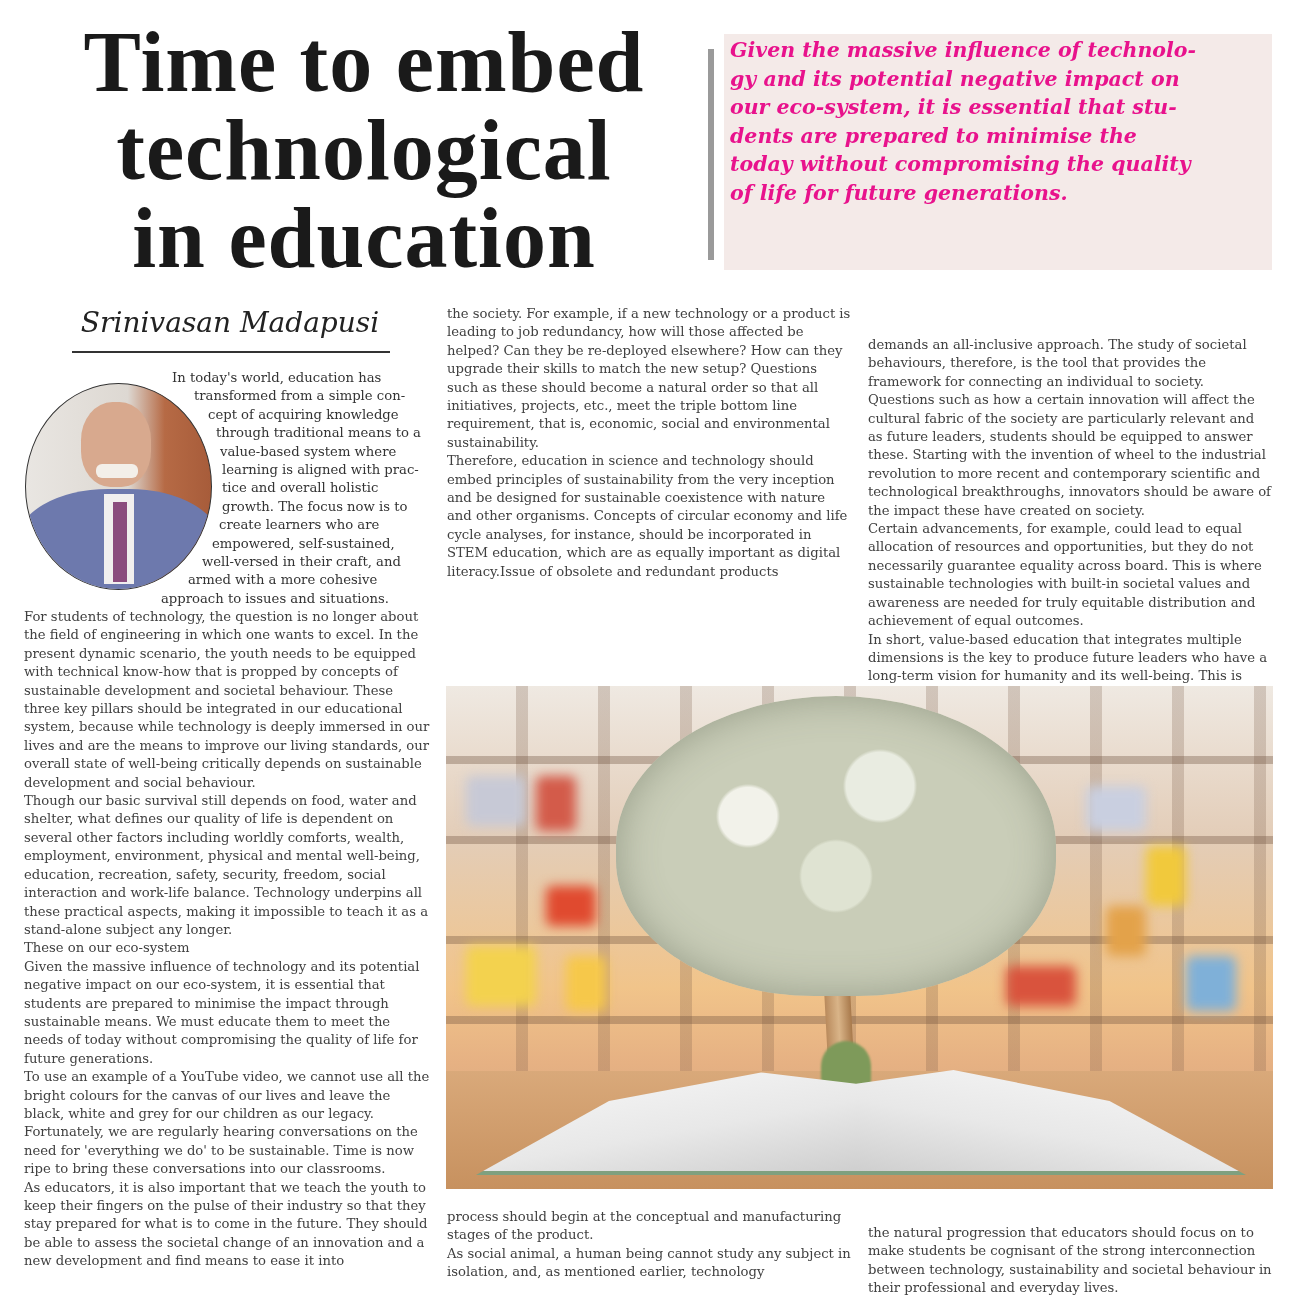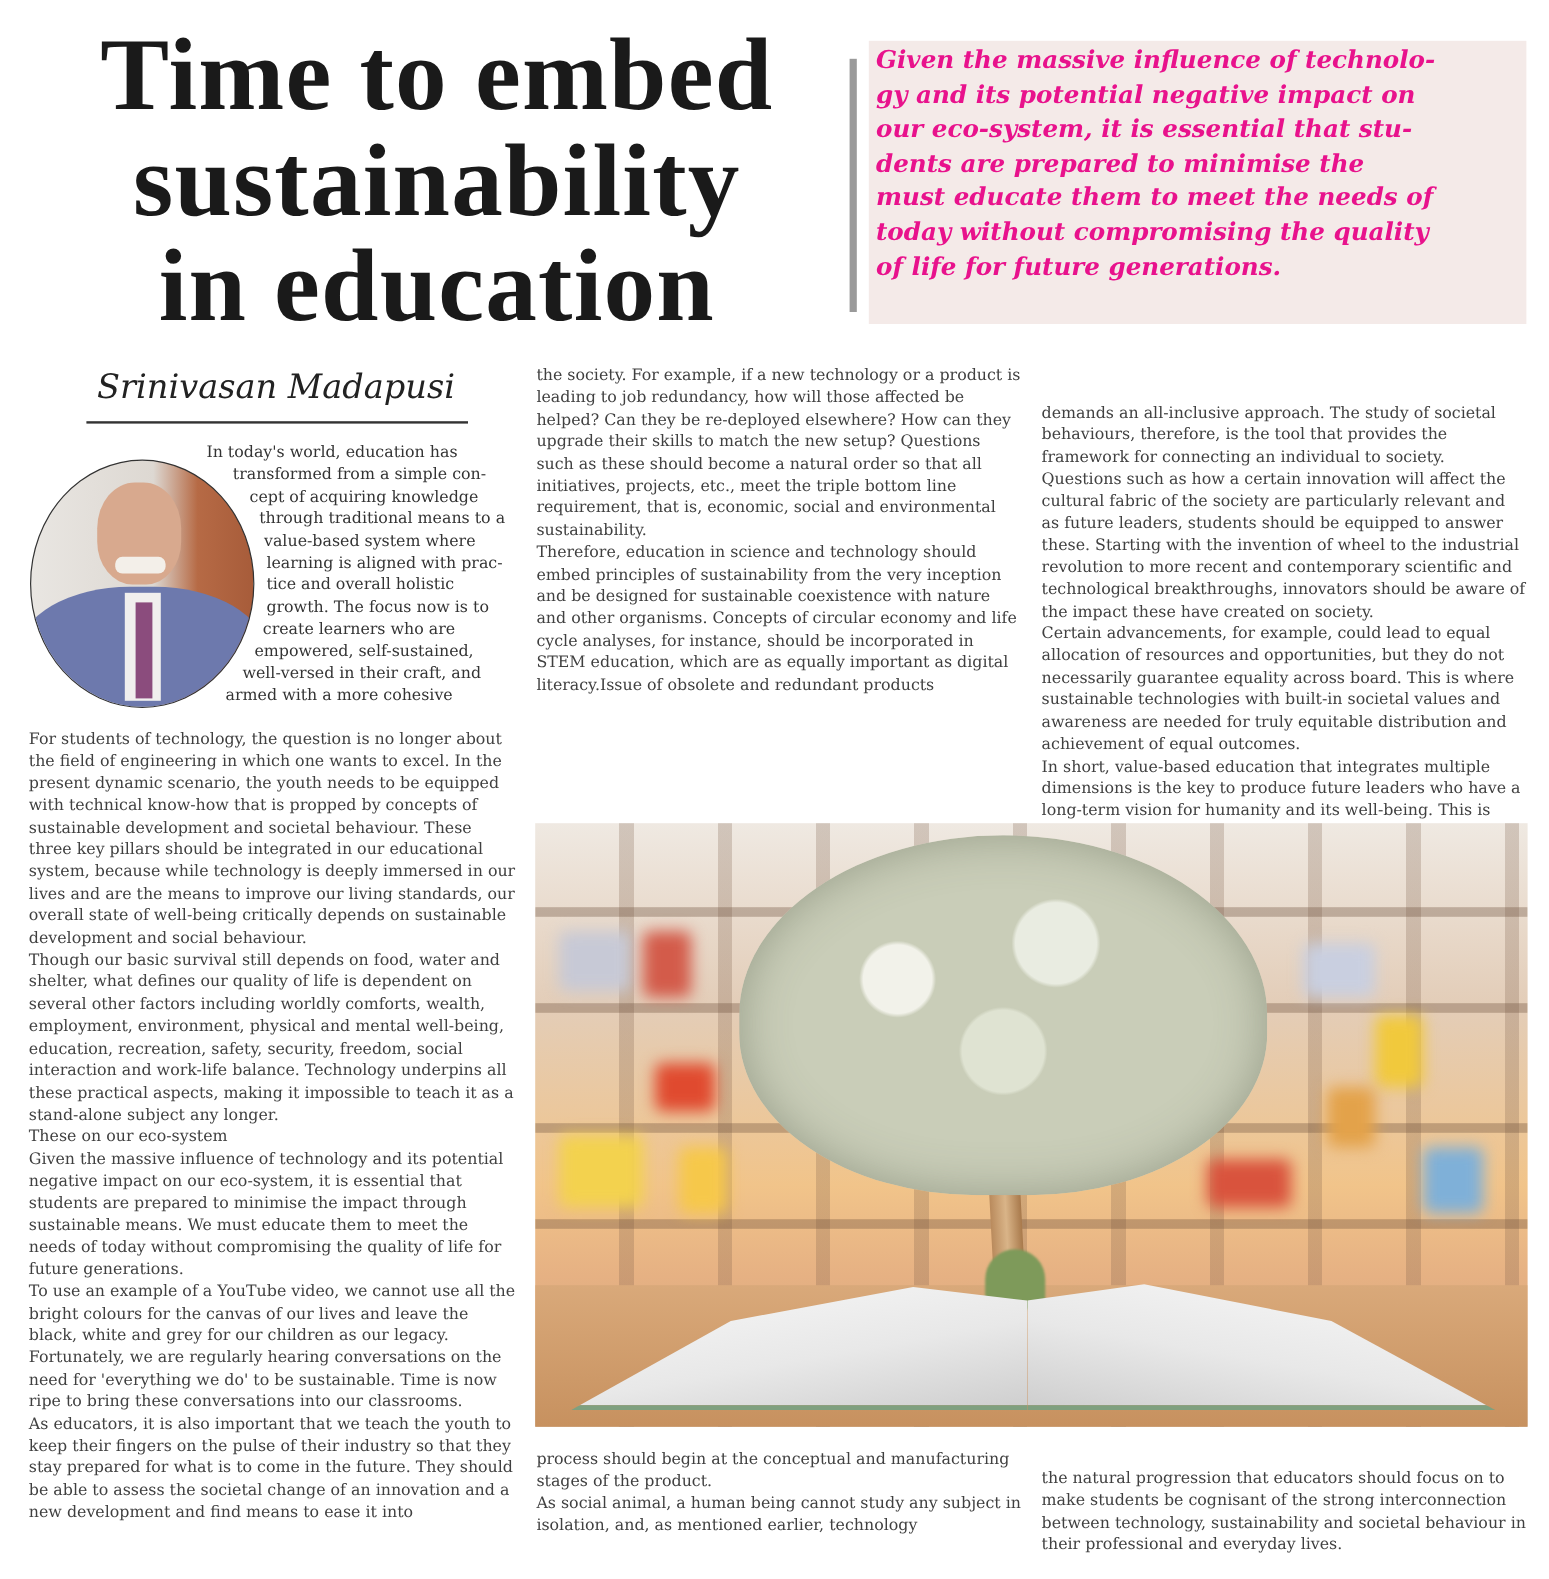--- a/index.html
+++ b/index.html
@@ -62,32 +62,31 @@
     background: linear-gradient(190deg, #fafafa 0%, #e8e8e8 60%, #cfcfcf 100%);
     clip-path: polygon(0 20%, 25% 8%, 65% 35%, 100% 100%, 0 100%); border-bottom: 4px solid #7fa07f; }
   .illustration .grass { position: absolute; left: 375px; top: 355px; width: 50px; height: 50px;
     border-radius: 50% 50% 10% 10%; background: #7e9a5a; filter: blur(1px); }
 </style>
 </head>
 <body>
 
 <div class="headline">
   <div>Time to embed</div>
-  <div>sustainability</div>
+  <div>technological</div>
   <div>in education</div>
 </div>
 
 <div class="pull-rule"></div>
 <div class="pull-box"></div>
 <div class="pull-text">
   <div>Given the massive influence of technolo-</div>
   <div>gy and its potential negative impact on</div>
   <div>our eco-system, it is essential that stu-</div>
   <div>dents are prepared to minimise the</div>
-  <div>must educate them to meet the needs of</div>
   <div>today without compromising the quality</div>
   <div>of life for future generations.</div>
 </div>
 
 <div class="byline">Srinivasan Madapusi</div>
 <div class="byline-rule"></div>
 
 <div class="portrait">
   <div class="suit"></div>
   <div class="shirt"></div>
@@ -102,20 +101,21 @@
   <span style="padding-left:184px">cept of acquiring knowledge</span>
   <span style="padding-left:192px">through traditional means to a</span>
   <span style="padding-left:196px">value-based system where</span>
   <span style="padding-left:198px">learning is aligned with prac-</span>
   <span style="padding-left:198px">tice and overall holistic</span>
   <span style="padding-left:198px">growth. The focus now is to</span>
   <span style="padding-left:195px">create learners who are</span>
   <span style="padding-left:188px">empowered, self-sustained,</span>
   <span style="padding-left:178px">well-versed in their craft, and</span>
   <span style="padding-left:164px">armed with a more cohesive</span>
+  <span style="padding-left:137px">approach to issues and situations.</span>
 </div>
 
 <div class="col col1">
   <p>For students of technology, the question is no longer about the field of engineering in which one wants to excel. In the present dynamic scenario, the youth needs to be equipped with technical know-how that is propped by concepts of sustainable development and societal behaviour. These three key pillars should be integrated in our educational system, because while technology is deeply immersed in our lives and are the means to improve our living standards, our overall state of well-being critically depends on sustainable development and social behaviour.</p>
   <p>Though our basic survival still depends on food, water and shelter, what defines our quality of life is dependent on several other factors including worldly comforts, wealth, employment, environment, physical and mental well-being, education, recreation, safety, security, freedom, social interaction and work-life balance. Technology underpins all these practical aspects, making it impossible to teach it as a stand-alone subject any longer.</p>
   <p>These on our eco-system</p>
   <p>Given the massive influence of technology and its potential negative impact on our eco-system, it is essential that students are prepared to minimise the impact through sustainable means. We must educate them to meet the needs of today without compromising the quality of life for future generations.</p>
   <p>To use an example of a YouTube video, we cannot use all the bright colours for the canvas of our lives and leave the black, white and grey for our children as our legacy. Fortunately, we are regularly hearing conversations on the need for 'everything we do' to be sustainable. Time is now ripe to bring these conversations into our classrooms.</p>
   <p>As educators, it is also important that we teach the youth to keep their fingers on the pulse of their industry so that they stay prepared for what is to come in the future. They should be able to assess the societal change of an innovation and a new development and find means to ease it into</p>
 </div>

